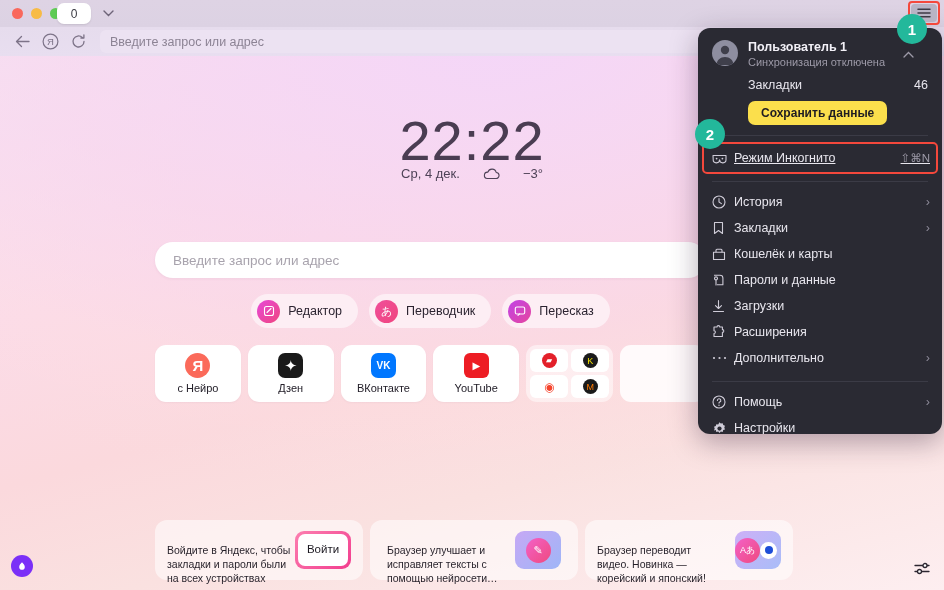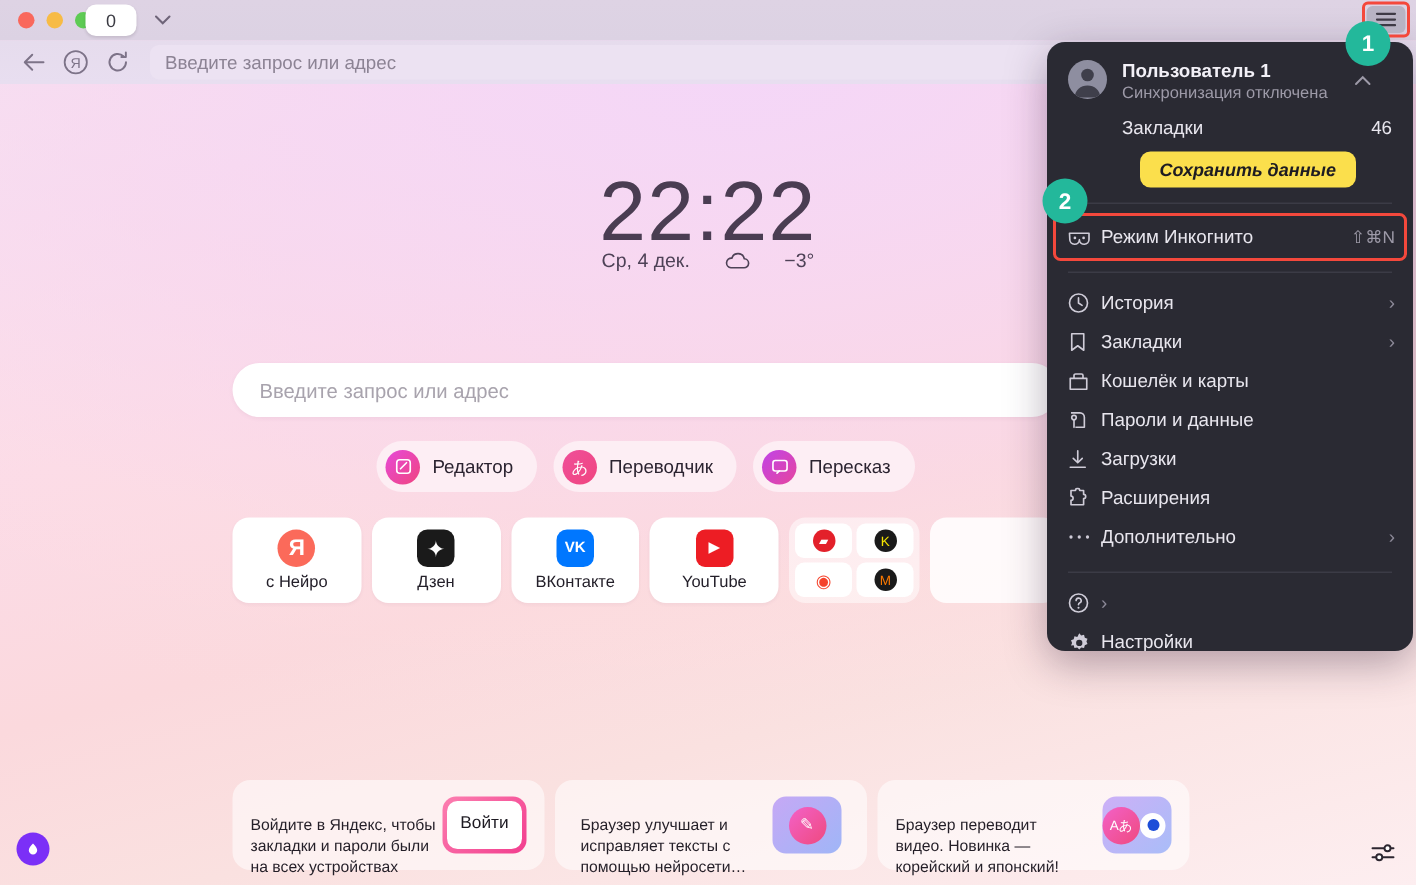--- a/index.html
+++ b/index.html
@@ -253,21 +253,21 @@
     height: 26px; display: flex; align-items: center;
     padding: 0 12px 0 14px;
     font-size: 12.5px; color: #e8e6ee;
     position: relative;
   }
   .mrow .mico { width: 22px; flex: none; display: flex; align-items: center; color: #cfccd8; }
   .mrow .mlabel { flex: 1; }
   .mrow .mright { color: #9d9aa8; font-size: 11.5px; }
   .mrow .marrow { color: #8d8a99; }
 
-  .incognito-wrap { position: relative; margin-top: 9px; }
+  .incognito-wrap { position: relative; margin-top: 9px; text-decoration: underline; }
   .incognito-hl {
     position: absolute; left: 4px; right: 4px; top: -3px; bottom: -3px;
     border: 2px solid #f4483c; border-radius: 5px;
     pointer-events: none;
   }
   .group-spacer { height: 7px; }
 
   
   .badge {
     position: absolute;
@@ -466,21 +466,21 @@
             <path d="M1 6l4.5-4.5L10 6" stroke="currentColor" stroke-width="1.3" fill="none" stroke-linecap="round"></path>
           </svg>
       </div>
     </div>
 
     <div class="bookmarks-row">
       <span>Закладки</span>
       <span class="bm-count">46</span>
     </div>
 
-    <div style="padding-left:12px;font-style:italic;">
+    <div style="padding-left:0;">
       <div class="save-btn">Сохранить данные</div>
     </div>
 
     <div class="menu-divider"></div>
 
     <div class="incognito-wrap">
       <div class="mrow">
         <span class="mico">
           <svg width="15" height="13" viewBox="0 0 15 13">
               <path d="M1 3.5h13v4a3.2 3.2 0 0 1-6.4.3 3.2 3.2 0 0 1-6.4-.3z" stroke="currentColor" stroke-width="1.1" fill="none" stroke-linejoin="round"></path>
@@ -571,20 +571,21 @@
     <div class="group-spacer"></div>
 
     <div class="mrow">
       <span class="mico">
         <svg width="14" height="14" viewBox="0 0 14 14">
             <circle cx="7" cy="7" r="6" stroke="currentColor" stroke-width="1.1" fill="none"></circle>
             <path d="M5.4 5.4a1.7 1.7 0 1 1 2.3 1.6c-.5.2-.7.6-.7 1.1" stroke="currentColor" stroke-width="1.1" fill="none" stroke-linecap="round"></path>
             <circle cx="7" cy="10.2" r="0.7" fill="currentColor"></circle>
           </svg>
       </span>
+      <span class="mlabel">Помощь</span>
       <span class="marrow">›</span>
     </div>
     <div class="mrow">
       <span class="mico">
         <svg width="15" height="15" viewBox="0 0 15 15">
             <path d="M7.5 1.2l1.3 1.4 1.9-.4.5 1.9 1.8.7-.7 1.8.7 1.8-1.8.7-.5 1.9-1.9-.4-1.3 1.4-1.3-1.4-1.9.4-.5-1.9L2 9.4l.7-1.8L2 5.8l1.8-.7.5-1.9 1.9.4z" fill="currentColor"></path>
             <circle cx="7.5" cy="7.6" r="2.1" fill="#2a2a33"></circle>
           </svg>
       </span>
       <span class="mlabel">Настройки</span>

